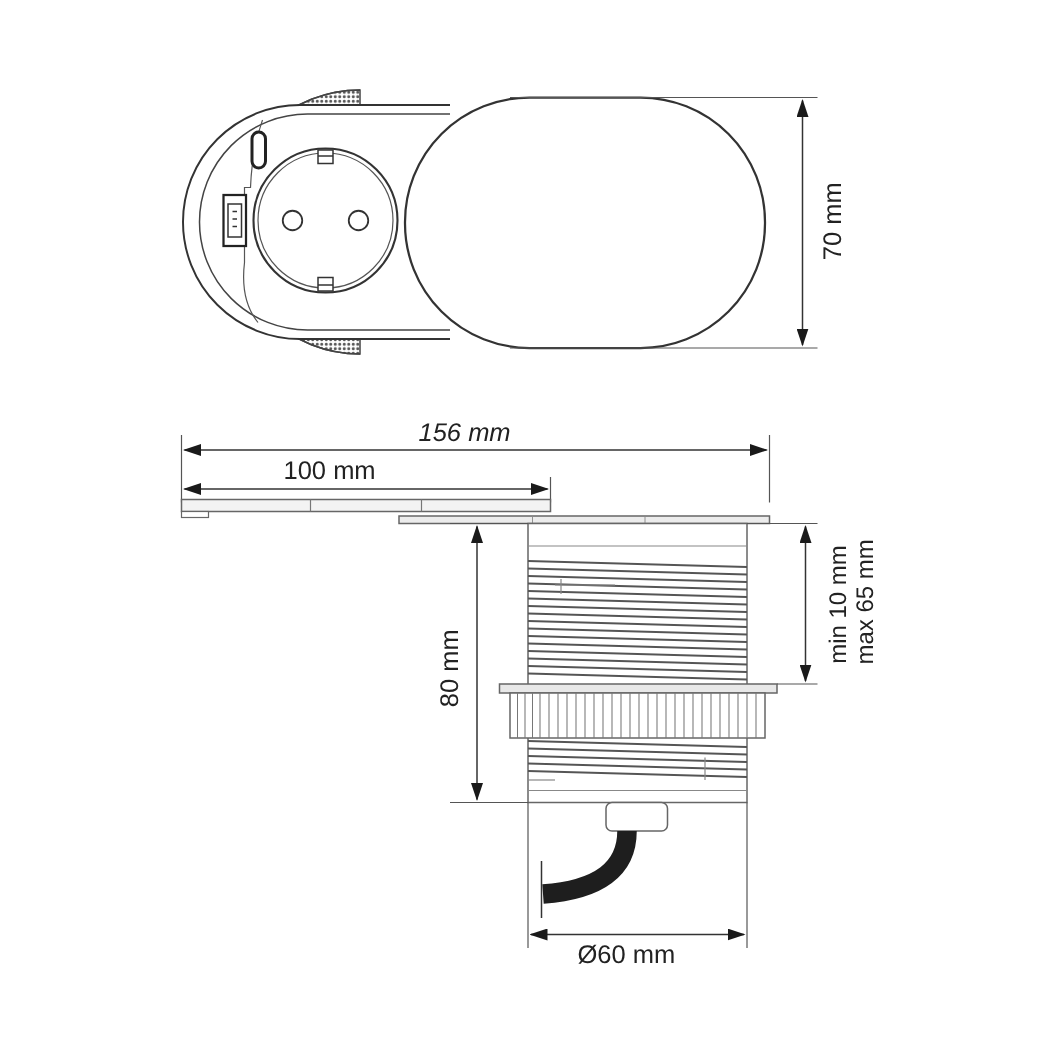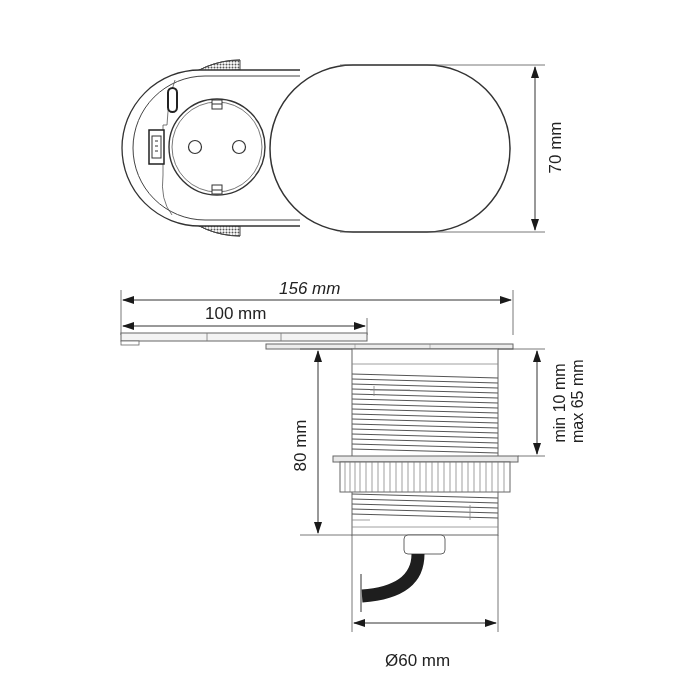--- a/index.html
+++ b/index.html
@@ -171,18 +171,18 @@
     <line x1="537" y1="351" x2="537" y2="454" stroke="#333" stroke-width="1" marker-start="url(#arrowStart)" marker-end="url(#arrowEnd)"></line>
 
     <line x1="352" y1="535" x2="352" y2="632" stroke="#555" stroke-width="0.8"></line>
     <line x1="498" y1="535" x2="498" y2="632" stroke="#555" stroke-width="0.8"></line>
     <line x1="354" y1="623" x2="496" y2="623" stroke="#333" stroke-width="1" marker-start="url(#arrowStart)" marker-end="url(#arrowEnd)"></line>
   </g>
 </svg>
 
 <div class="dim-label vert" style="left:527px; top:139px; width:56px; text-align:center; font-size:17px;">70 mm</div>
 <div class="dim-label" style="left:279px; top:280px; font-size:17px;font-style:italic;">156 mm</div>
-<div class="dim-label" style="left:205px; top:305px; font-size:17px;">100 mm</div>
+<div class="dim-label" style="left:189px; top:305px; font-size:17px;">100 mm</div>
 <div class="dim-label vert" style="left:272px; top:437px; width:56px; text-align:center; font-size:17px;">80 mm</div>
 <div class="dim-label vert" style="left:520px; top:395px; width:80px; text-align:center; font-size:16px;">min 10 mm</div>
 <div class="dim-label vert" style="left:538px; top:395px; width:80px; text-align:center; font-size:16px;">max 65 mm</div>
-<div class="dim-label" style="left:385px; top:652px; font-size:17px;">Ø60 mm</div>
+<div class="dim-label" style="left:385px; top:628px; font-size:17px;">Ø60 mm</div>
 <div class="watermark"></div>
 
 </body></html>

